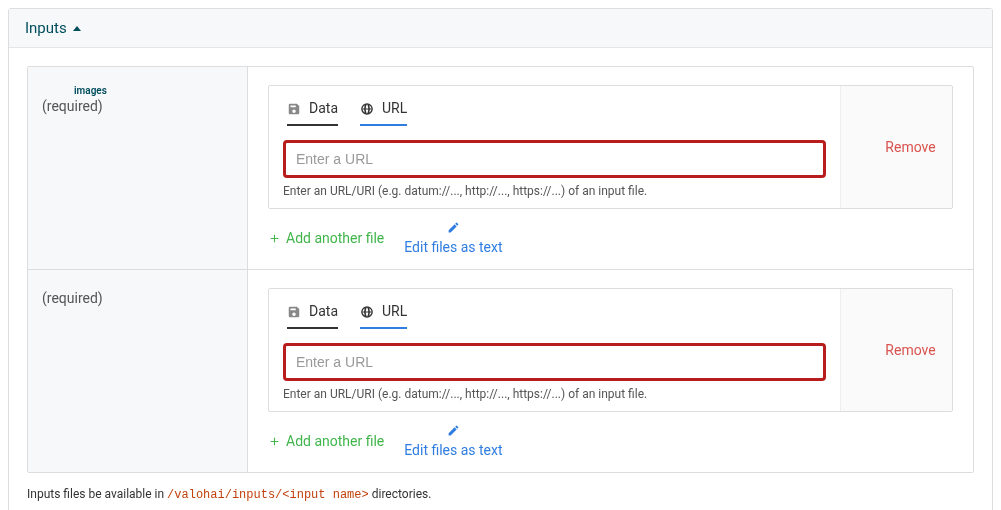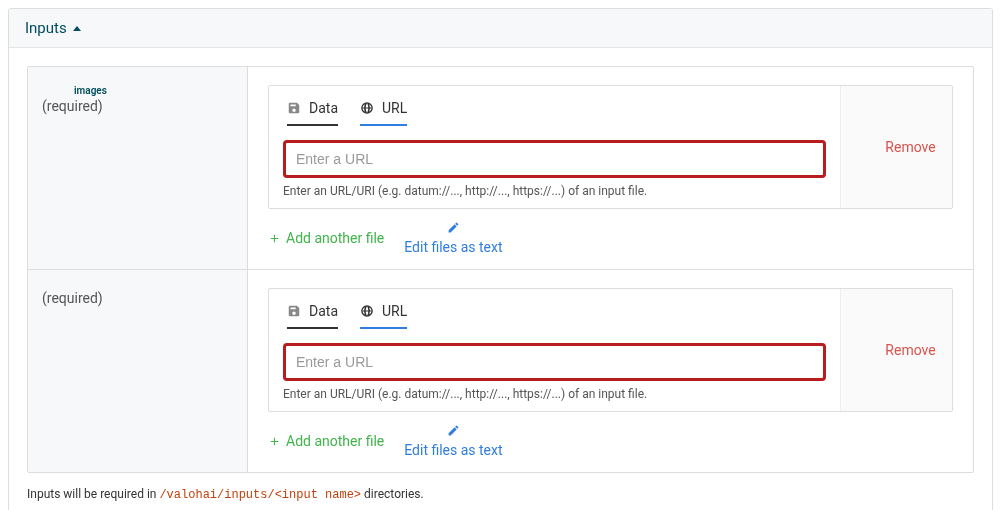--- a/index.html
+++ b/index.html
@@ -94,21 +94,21 @@
     padding-left: 28px;
   }
   .tabs {
     display: flex;
     gap: 22px;
     padding-left: 4px;
     margin-bottom: 14px;
   }
   .tab {
     display: flex;
-    align-items: center;
+    align-items: flex-end;
     gap: 8px;
     padding-bottom: 8px;
     border-bottom: 2px solid transparent;
     cursor: pointer;
     font-size: 14px;
     color: #333;
   }
   .tab.inactive {
     color: #333;
     border-bottom-color: #333;
@@ -290,17 +290,17 @@
               <span>Edit files as text</span>
             </span>
           </div>
 
         </div>
       </div>
 
     </div>
 
     <div class="footer-note">
-      <span>Inputs will be required in </span><span class="code">/valohai/inputs/&lt;input name&gt;</span><span> directories.</span>
+      <span>Inputs files be available in </span><span class="code">/valohai/inputs/&lt;input name&gt;</span><span> directories.</span>
     </div>
 
   </div>
 </div>
 
 </body></html>

